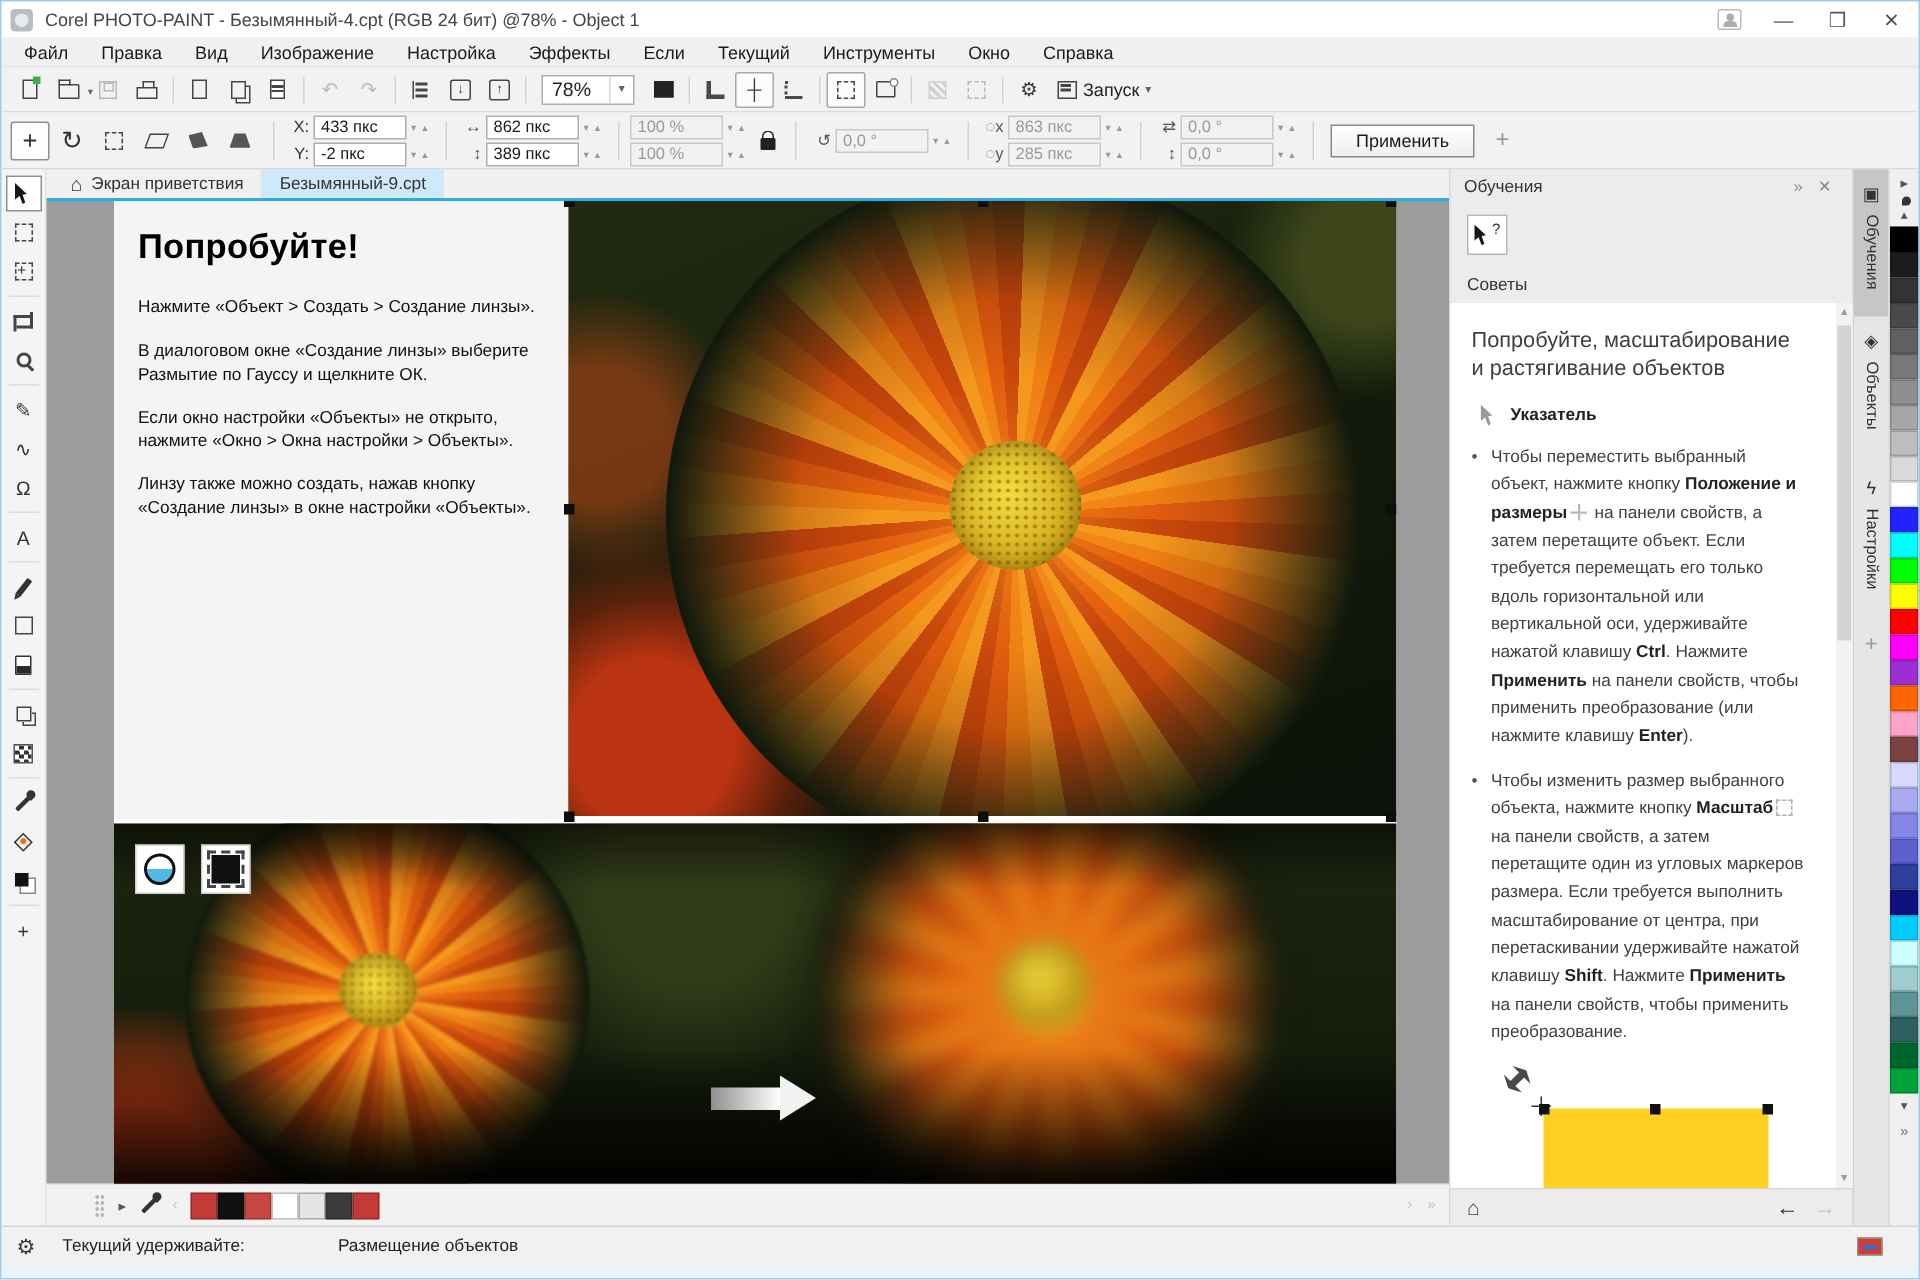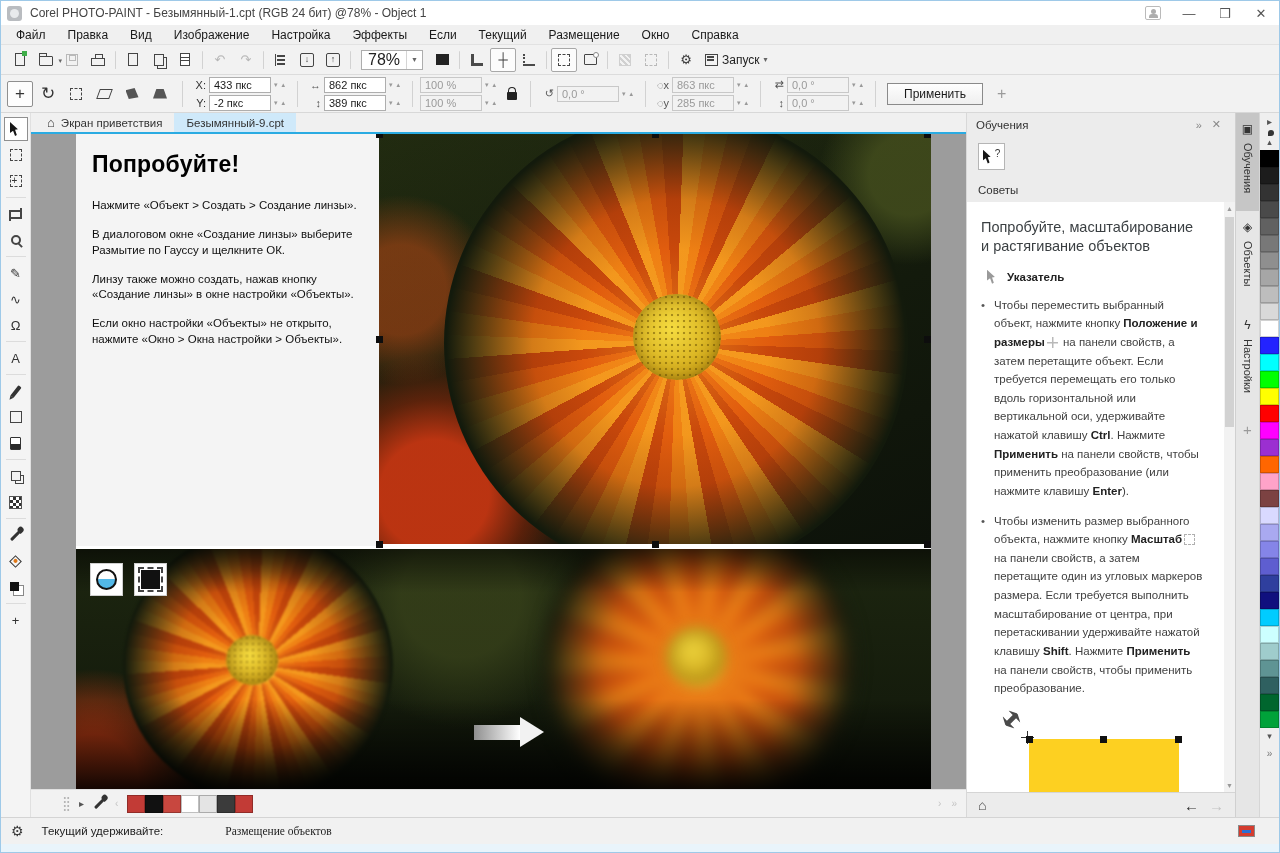--- a/index.html
+++ b/index.html
@@ -69,21 +69,21 @@
   .i-dropper::after { content:""; position:absolute; right:-4px; top:-2px; width:6px; height:6px; background:#333; border-radius:50% 50% 50% 0; }
   .i-fill { width:9px; height:9px; border:1.5px solid #333; transform:rotate(45deg); position:relative; }
   .i-fill::after { content:""; position:absolute; left:1px; top:1px; width:4px; height:4px; background:#e07818; border-radius:50%; }
   .i-sw { width:9px; height:9px; background:#111; box-shadow:4px 4px 0 0 #fff, 4px 4px 0 1px #888; margin:-2px 0 0 -2px; }
   .i-skew { width:13px; height:10px; border:1.5px solid #454545; transform:skewX(-20deg); }
   .i-dist { width:13px; height:11px; background:#555; clip-path:polygon(0 20%,70% 0,100% 85%,25% 100%); }
   .i-trap { width:14px; height:10px; background:#555; clip-path:polygon(25% 0,75% 0,100% 100%,0 100%); }
   .plus::after { content:"+"; position:absolute; font-size:10px; color:#333; margin-left:1px; }
 
   .zoom-combo { display:flex; align-items:center; height:20px; border:1px solid #adadad; background:#fff; margin:0 6px; }
-  .zoom-combo .zval { font-size:16px; color:#222; padding:0 6px; width:44px;text-align:right; }
+  .zoom-combo .zval { font-size:13px; color:#222; padding:0 6px; width:44px; }
   .zoom-combo .zdrop { width:16px; height:100%; border-left:1px solid #d5d5d5; display:flex; align-items:center; justify-content:center; font-size:7px; color:#666; }
   .launch { display:flex; align-items:center; margin-left:6px; font-size:12px; color:#222; }
   .launch .llab { margin:0 4px; }
   .launch .lcaret { font-size:8px; color:#666; }
   .i-list { width:13px; height:12px; border:1.5px solid #454545; position:relative; }
   .i-list::after { content:""; position:absolute; left:1px; top:1.5px; width:7px; height:1.5px; background:#454545; box-shadow:0 3px 0 #454545; }
 
   
   .propbar { height:38px; background:#f2f2f2; display:flex; align-items:center; padding:0 6px; border-bottom:1px solid #d8d8d8; flex:0 0 auto; }
   .ptoolbtn { width:26px; height:26px; display:flex; align-items:center; justify-content:center; border:1px solid transparent; border-radius:2px; margin-right:2px; }
@@ -222,53 +222,53 @@
   .csbtn { font-size:9px; color:#555; padding:3px 0; }
   .csbtn.fly { font-size:10px; }
   .swcol { display:flex; flex-direction:column; }
   .csw { width:19px; height:17px; display:block; outline:1px solid rgba(0,0,0,.18); outline-offset:-1px; }
   .csfoot { font-size:10px; color:#777; padding:4px 0 2px; }
 
   
   .statusbar { height:27px; background:#f1f1f1; border-top:1px solid #d4d4d4; display:flex; align-items:center; padding:0 10px; flex:0 0 auto; }
   .sgear { font-size:14px; color:#3a3a3a; }
   .slabel { font-size:11.5px; color:#222; margin-left:18px; }
-  .svalue { font-size:11.5px; color:#222; margin-left:62px;font-family:Liberation Serif, serif; }
+  .svalue { font-size:11.5px; color:#222; margin-left:62px; }
   .ssp { flex:1; }
   .mon { width:17px; height:12px; border:1px solid #8a8a8a; background:#d43c2f; position:relative; margin-right:14px; }
   .mon::after { content:""; position:absolute; left:3px; right:3px; top:4px; height:3px; background:#2a6fd4; }
   .bottomedge { height:8px; background:#e9f4fb; flex:0 0 auto; }
 </style>
 </head>
 <body>
 
 <div class="window">
 
   <div class="titlebar">
     <span class="appico"></span>
-    <span class="wtitle">Corel PHOTO-PAINT - Безымянный-1.cpt (RGB 24 бит) @78% - Object 1</span>
+    <span class="wtitle">Corel PHOTO-PAINT - Безымянный-4.cpt (RGB 24 бит) @78% - Object 1</span>
     <span class="wbtn">
         <span class="i-person"></span>
       </span>
     <span class="wbtn">—</span>
     <span class="wbtn">❒</span>
     <span class="wbtn">✕</span>
   </div>
 
   <div class="menubar">
 
   <span class="menu-item">Файл</span>
       <span class="menu-item">Правка</span>
       <span class="menu-item">Вид</span>
       <span class="menu-item">Изображение</span>
       <span class="menu-item">Настройка</span>
       <span class="menu-item">Эффекты</span>
       <span class="menu-item">Если</span>
       <span class="menu-item">Текущий</span>
-      <span class="menu-item">Размещение</span>
+      <span class="menu-item">Инструменты</span>
       <span class="menu-item">Окно</span>
       <span class="menu-item">Справка</span>
     </div>
 
   <div class="toolbar">
     <span class="tb-icons">
 
     <span class="tbtn">
           <span class="g icr pg"></span>
         </span>
@@ -567,22 +567,22 @@
           </span>
         </div>
       <div class="canvas">
         <div class="page">
           <div class="instr">
             <h1>Попробуйте!</h1>
             <div>
 
             <p>Нажмите «Объект &gt; Создать &gt; Создание линзы».</p>
                 <p>В диалоговом окне «Создание линзы» выберите Размытие по Гауссу и щелкните ОК.</p>
+                <p>Если окно настройки «Объекты» не открыто, нажмите «Окно &gt; Окна настройки &gt; Объекты».</p>
                 <p>Линзу также можно создать, нажав кнопку «Создание линзы» в окне настройки «Объекты».</p>
-                <p>Если окно настройки «Объекты» не открыто, нажмите «Окно &gt; Окна настройки &gt; Объекты».</p>
               </div>
           </div>
           <div class="topimg">
             <div class="flower f-main"></div>
             <div class="fcenter fc-main"></div>
           </div>
           <div class="botimg">
             <div class="flower bf1"></div>
             <div class="fcenter bfc1"></div>
             <div class="flower bf2"></div>

